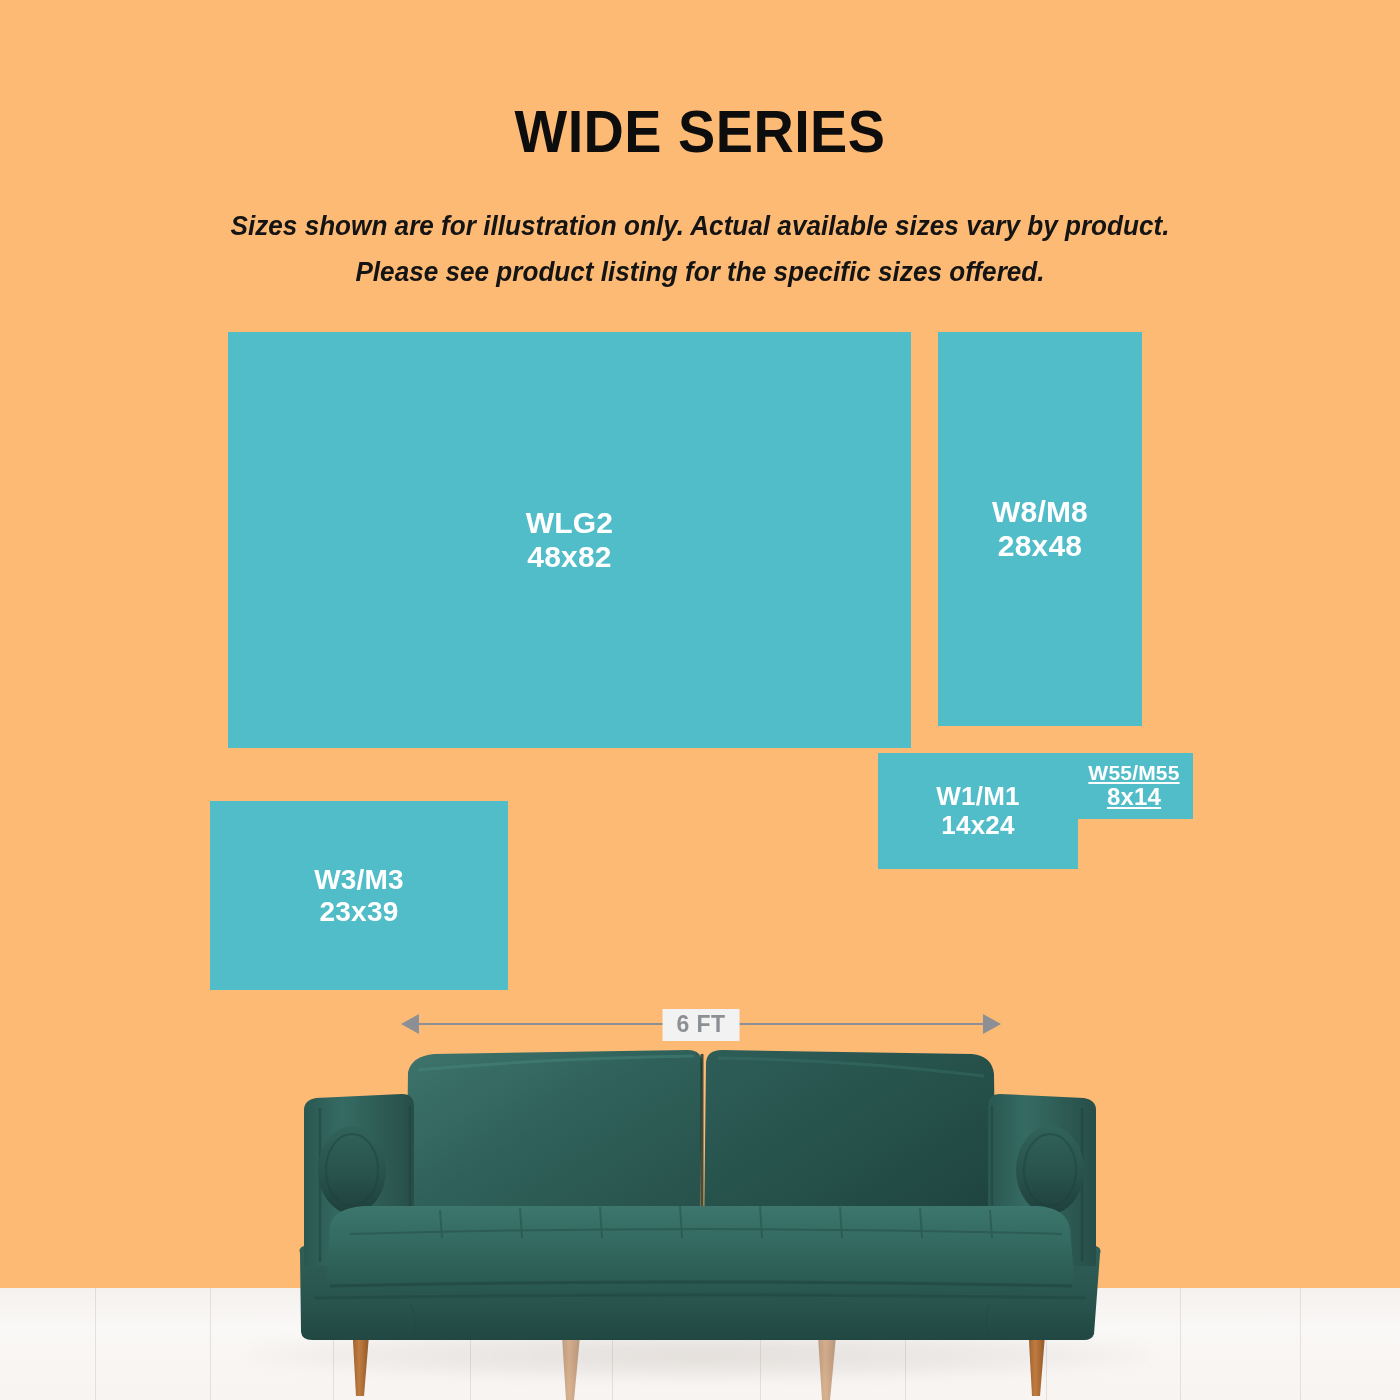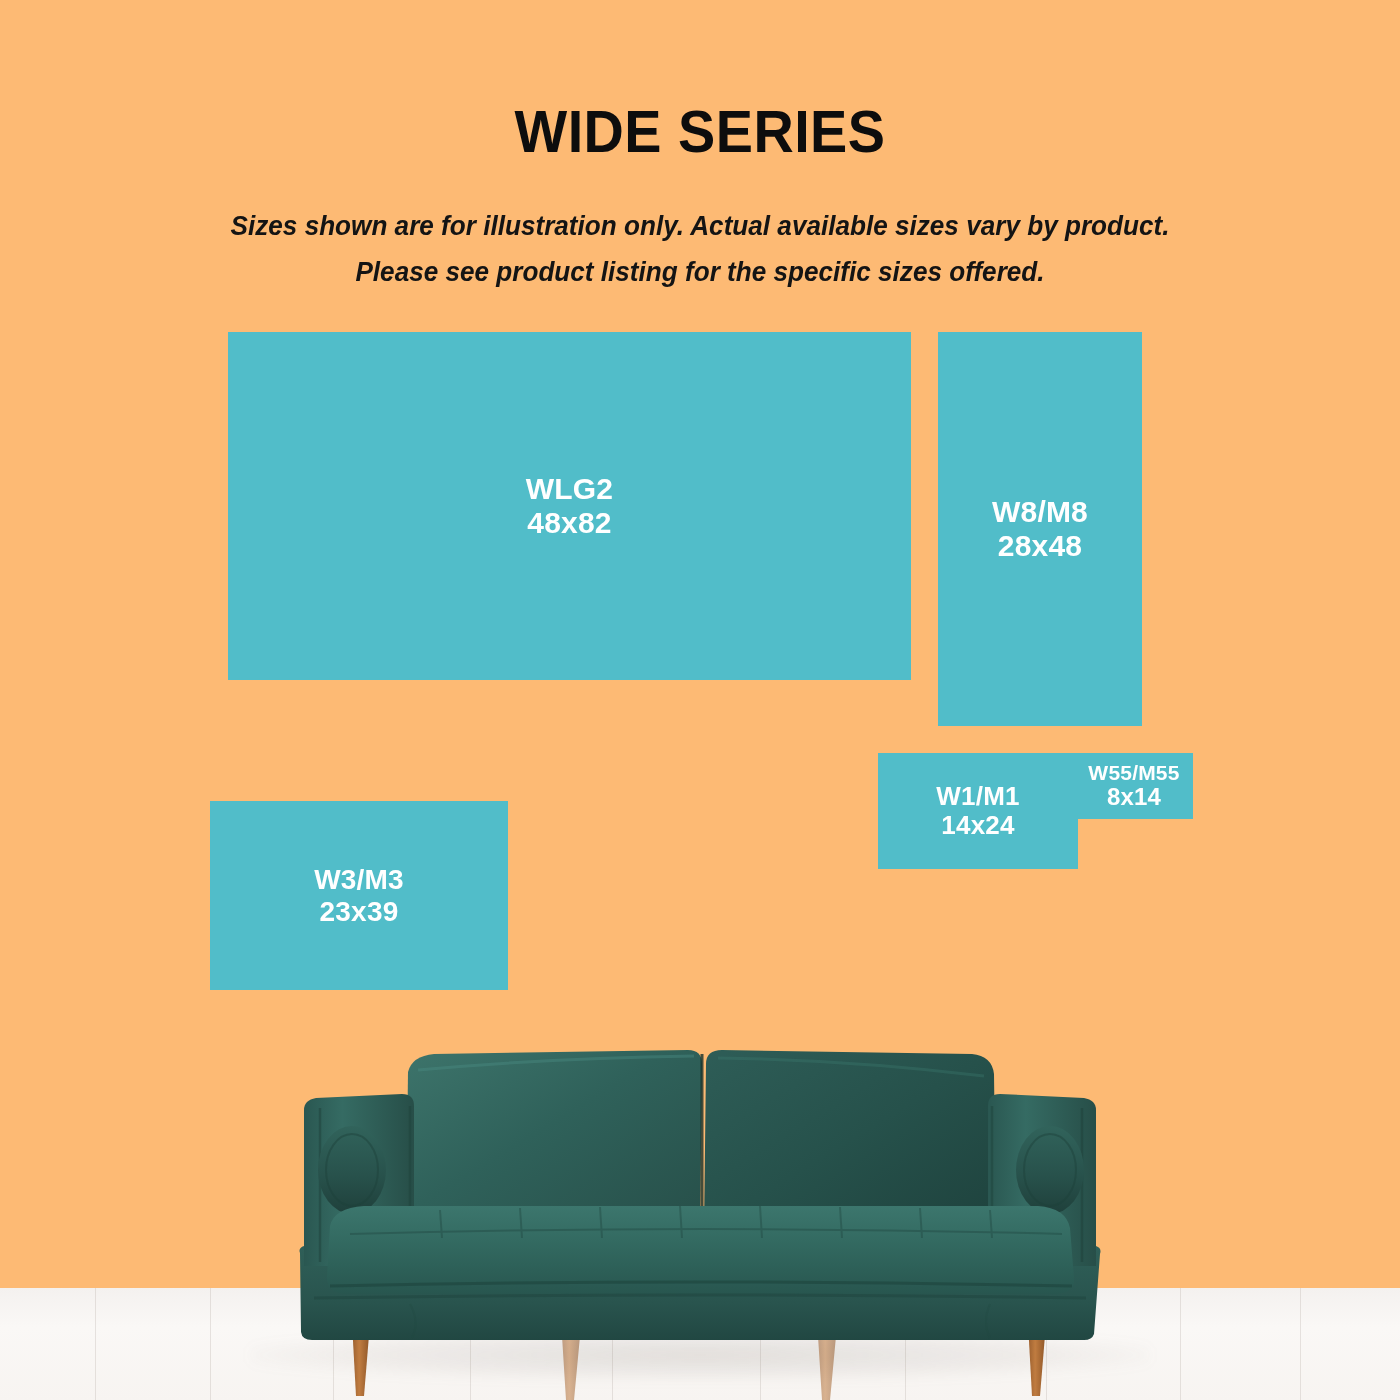--- a/index.html
+++ b/index.html
@@ -68,21 +68,21 @@
     font-weight: 800;
     line-height: 1.12;
     letter-spacing: 0.2px;
   }
   .panel .dim {
     font-weight: 800;
     line-height: 1.12;
     letter-spacing: 0.2px;
   }
 
-  .p-wlg2       { left: 228px; top: 332px;  width: 683px; height: 348px; align-items: center; }
+  .p-wlg2       { left: 228px; top: 332px;  width: 683px; height: 416px; align-items: center; }
   .p-wlg2 .code,
   .p-wlg2 .dim  { font-size: 30px; }
 
   .p-w8         { left: 938px; top: 332px;  width: 204px; height: 394px; }
   .p-w8 .code,
   .p-w8 .dim    { font-size: 30px; }
 
   .p-w3         { left: 210px; top: 753px;  width: 298px; height: 189px; margin-top: 48px; }
   .p-w3 .code,
   .p-w3 .dim    { font-size: 28px; }
@@ -91,21 +91,21 @@
   .p-w2 .code,
   .p-w2 .dim    { font-size: 28px; }
 
   .p-w1         { left: 845px; top: 753px;  width: 200px; height: 116px; margin-left: 33px; }
   .p-w1 .code,
   .p-w1 .dim    { font-size: 26px; }
 
   .p-w55        { left: 1075px; top: 753px; width: 118px; height: 66px; }
   .p-w55 .code  { font-size: 21px; }
   .p-w55 .dim   { font-size: 24px; }
-  .p-w55        { overflow: visible; }
+  .p-w55        { overflow: visible; text-decoration: underline; }
 
   
   .measure {
     position: absolute;
     left: 400px;
     top: 1005px;
     width: 602px;
     height: 40px;
   }
   .measure svg { display: block; }
@@ -192,20 +192,28 @@
   <div class="panel p-w1">
     <span class="code">W1/M1</span>
     <span class="dim">14x24</span>
   </div>
 
   <div class="panel p-w55">
     <span class="code">W55/M55</span>
     <span class="dim">8x14</span>
   </div>
 
+  <div class="measure">
+    <svg width="602" height="40" viewBox="0 0 602 40">
+      <line x1="16" y1="19" x2="586" y2="19" stroke="#8c9094" stroke-width="2.2"></line>
+      <polygon points="1,19 19,9 19,29" fill="#8c9094"></polygon>
+      <polygon points="601,19 583,9 583,29" fill="#8c9094"></polygon>
+    </svg>
+    <span class="measure-label">6 FT</span>
+  </div>
 
   <div class="floor">
     <div class="plank" style="left:95px;"></div>
     <div class="plank" style="left:210px;"></div>
     <div class="plank" style="left:333px;"></div>
     <div class="plank" style="left:470px;"></div>
     <div class="plank" style="left:612px;"></div>
     <div class="plank" style="left:760px;"></div>
     <div class="plank" style="left:905px;"></div>
     <div class="plank" style="left:1046px;"></div>

